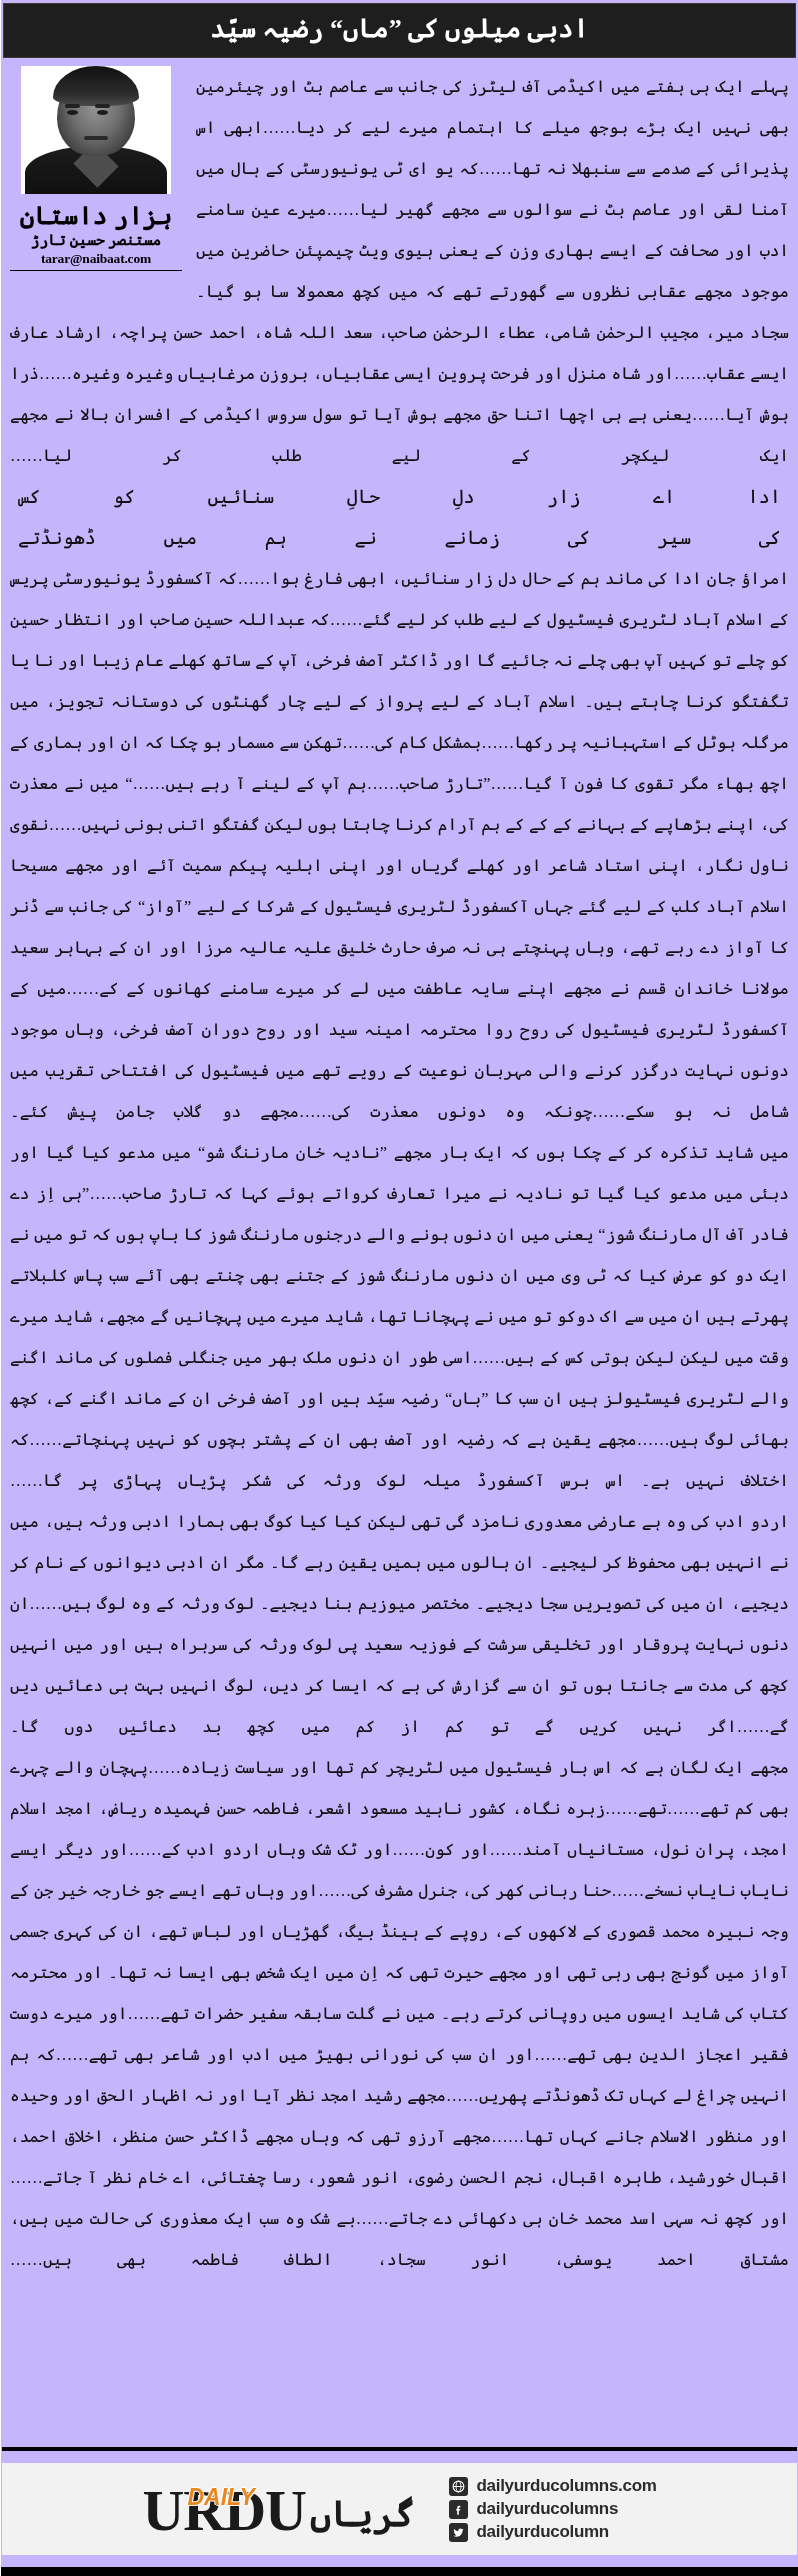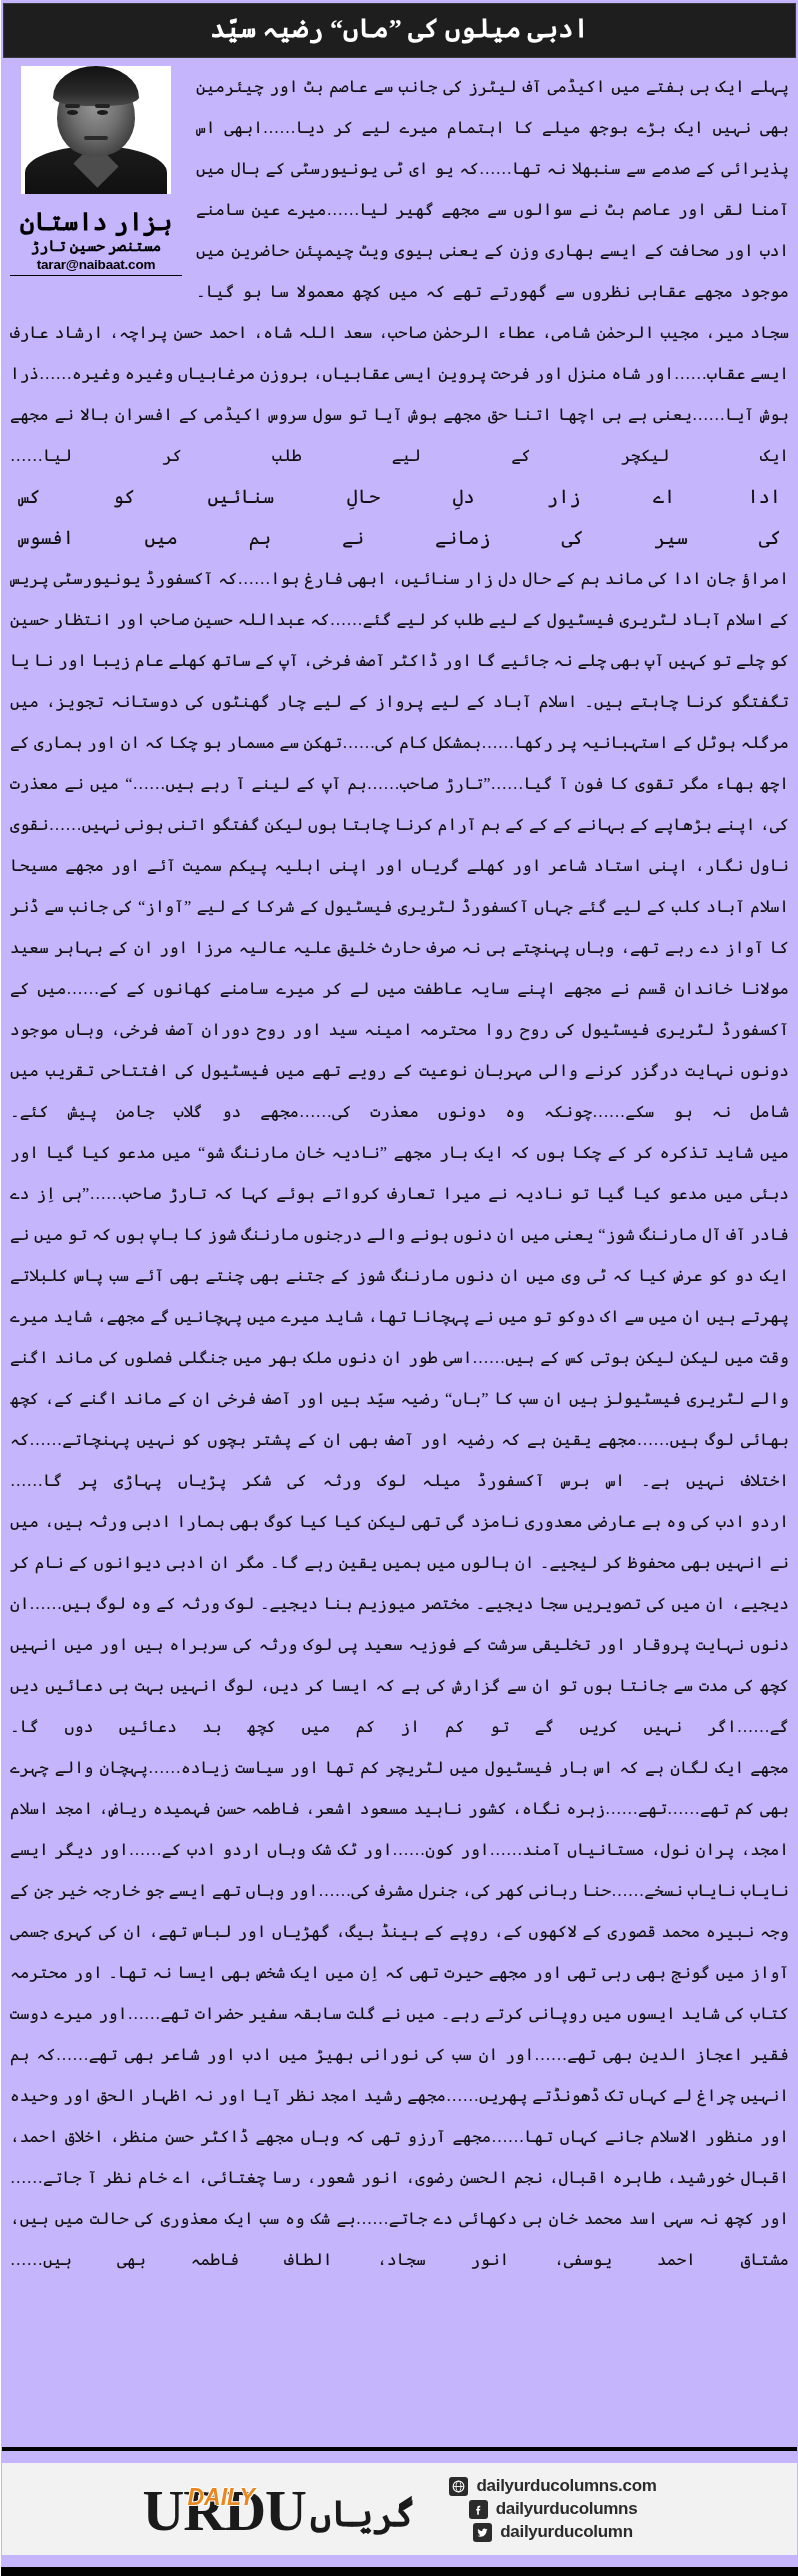--- a/index.html
+++ b/index.html
@@ -141,38 +141,38 @@
     width: 34px;
     height: 30px;
     transform: translateX(-50%) rotate(45deg);
     background: #4d4d4d;
   }
   .column-name {
     font-size: 25px;
     font-weight: 700;
     color: #000;
     line-height: 1.1;
-    margin-top: 14px;
+    margin-top: 8px;
     white-space: nowrap;
   }
   .author-name {
     font-size: 15px;
     font-weight: 600;
     color: #000;
     line-height: 1.2;
     margin-top: 1px;
     white-space: nowrap;
   }
   .author-email {
     font-size: 13.5px;
     font-weight: 700;
     color: #000;
     letter-spacing: -0.2px;
     direction: ltr;
-    font-family: Liberation Sans, sans-serif;
+    font-family: Liberation Serif, serif;
     margin-top: 2px;
     border-bottom: 1.5px solid #000;
     padding-bottom: 3px;
     white-space: nowrap;
   }
 
   .body-text p {
     margin: 0;
     text-align: justify;
     text-align-last: justify;
@@ -260,21 +260,20 @@
   .socials {
     direction: ltr;
     display: flex;
     flex-direction: column;
     gap: 3px;
   }
   .social-row {
     display: flex;
     align-items: center;
     gap: 8px;
-    justify-content: center;
   }
   .social-ico {
     width: 19px;
     height: 19px;
     border-radius: 3px;
     background: #2b2b2b;
     display: flex;
     align-items: center;
     justify-content: center;
     flex: 0 0 auto;
@@ -337,21 +336,21 @@
           <span>کس</span>
         </div>
         <div class="line">
           <span>کی</span>
           <span>سیر</span>
           <span>کی</span>
           <span>زمانے</span>
           <span>نے</span>
           <span>ہم</span>
           <span>میں</span>
-          <span>افسوس</span>
+          <span>ڈھونڈتے</span>
         </div>
       </div>
 
       <p>امراؤ جان ادا کی ماند ہم کے حال دل زار سنائیں، ابھی فارغ ہوا……کہ آکسفورڈ یونیورسٹی پریس کے اسلام آباد لٹریری فیسٹیول کے لیے طلب کر لیے گئے……کہ عبداللہ حسین صاحب اور انتظار حسین کو چلے تو کہیں آپ بھی چلے نہ جائیے گا اور ڈاکٹر آصف فرخی، آپ کے ساتھ کھلے عام زیبا اور نا یا تگفتگو کرنا چاہتے ہیں۔ اسلام آباد کے لیے پرواز کے لیے چار گھنٹوں کی دوستانہ تجویز، میں مرگلہ ہوٹل کے استہبانیہ پر رکھا……بمشکل کام کی……تھکن سے مسمار ہو چکا کہ ان اور ہماری کے اچھ بھاء مگر تقوی کا فون آ گیا……”تارڑ صاحب……ہم آپ کے لینے آ رہے ہیں……“ میں نے معذرت کی، اپنے بڑھاپے کے بہانے کے کے کے ہم آرام کرنا چاہتا ہوں لیکن گفتگو اتنی ہونی نہیں……نقوی ناول نگار، اپنی استاد شاعر اور کھلے گریاں اور اپنی اہلیہ پیکم سمیت آئے اور مجھے مسیحا اسلام آباد کلب کے لیے گئے جہاں آکسفورڈ لٹریری فیسٹیول کے شرکا کے لیے ”آواز“ کی جانب سے ڈنر کا آواز دے رہے تھے، وہاں پہنچتے ہی نہ صرف حارث خلیق علیہ عالیہ مرزا اور ان کے بہاہر سعید مولانا خاندان قسم نے مجھے اپنے سایہ عاطفت میں لے کر میرے سامنے کھانوں کے کے……میں کے آکسفورڈ لٹریری فیسٹیول کی روح روا محترمہ امینہ سید اور روح دوران آصف فرخی، وہاں موجود دونوں نہایت درگزر کرنے والی مہربان نوعیت کے رویے تھے میں فیسٹیول کی افتتاحی تقریب میں شامل نہ ہو سکے……چونکہ وہ دونوں معذرت کی……مجھے دو گلاب جامن پیش کئے۔</p>
       <p>میں شاید تذکرہ کر کے چکا ہوں کہ ایک بار مجھے ”نادیہ خان مارننگ شو“ میں مدعو کیا گیا اور دبئی میں مدعو کیا گیا تو نادیہ نے میرا تعارف کرواتے ہوئے کہا کہ تارڑ صاحب……”ہی اِز دے فادر آف آل مارننگ شوز“ یعنی میں ان دنوں ہونے والے درجنوں مارننگ شوز کا باپ ہوں کہ تو میں نے ایک دو کو عرض کیا کہ ٹی وی میں ان دنوں مارننگ شوز کے جتنے بھی چنتے بھی آئے سب پاس کلبلاتے پھرتے ہیں ان میں سے اک دوکو تو میں نے پہچانا تھا، شاید میرے میں پہچانیں گے مجھے، شاید میرے وقت میں لیکن لیکن ہوتی کس کے ہیں……اسی طور ان دنوں ملک بھر میں جنگلی فصلوں کی ماند اگنے والے لٹریری فیسٹیولز ہیں ان سب کا ”باں“ رضیہ سیّد ہیں اور آصف فرخی ان کے ماند اگنے کے، کچھ بھائی لوگ ہیں……مجھے یقین ہے کہ رضیہ اور آصف بھی ان کے پشتر بچوں کو نہیں پہنچاتے……کہ اختلاف نہیں ہے۔ اس برس آکسفورڈ میلہ لوک ورثہ کی شکر پڑیاں پہاڑی پر گا……</p>
       <p>اردو ادب کی وہ ہے عارضی معدوری نامزد گی تھی لیکن کیا کیا کوگ بھی ہمارا ادبی ورثہ ہیں، میں نے انہیں بھی محفوظ کر لیجیے۔ ان ہالوں میں ہمیں یقین رہے گا۔ مگر ان ادبی دیوانوں کے نام کر دیجیے، ان میں کی تصویریں سجا دیجیے۔ مختصر میوزیم بنا دیجیے۔ لوک ورثہ کے وہ لوگ ہیں……ان دنوں نہایت پروقار اور تخلیقی سرشت کے فوزیہ سعید پی لوک ورثہ کی سربراہ ہیں اور میں انہیں کچھ کی مدت سے جانتا ہوں تو ان سے گزارش کی ہے کہ ایسا کر دیں، لوگ انہیں بہت ہی دعائیں دیں گے……اگر نہیں کریں گے تو کم از کم میں کچھ بد دعائیں دوں گا۔</p>
       <p>مجھے ایک لگان ہے کہ اس بار فیسٹیول میں لٹریچر کم تھا اور سیاست زیادہ……پہچان والے چہرے بھی کم تھے……تھے……زہرہ نگاہ، کشور ناہید مسعود اشعر، فاطمہ حسن فہمیدہ ریاض، امجد اسلام امجد، پران نول، مستانیاں آمند……اور کون……اور ٹک شک وہاں اردو ادب کے……اور دیگر ایسے نایاب نایاب نسخے……حنا ربانی کھر کی، جنرل مشرف کی……اور وہاں تھے ایسے جو خارجہ خیر جن کے وجہ نبیرہ محمد قصوری کے لاکھوں کے، روپے کے ہینڈ بیگ، گھڑیاں اور لباس تھے، ان کی کہری جسمی آواز میں گونج بھی رہی تھی اور مجھے حیرت تھی کہ اِن میں ایک شخص بھی ایسا نہ تھا۔ اور محترمہ کتاب کی شاید ایسوں میں روپانی کرتے رہے۔ میں نے گلت سابقہ سفیر حضرات تھے……اور میرے دوست فقیر اعجاز الدین بھی تھے……اور ان سب کی نورانی بھیڑ میں ادب اور شاعر بھی تھے……کہ ہم انہیں چراغ لے کہاں تک ڈھونڈتے پھریں……مجھے رشید امجد نظر آیا اور نہ اظہار الحق اور وحیدہ اور منظور الاسلام جانے کہاں تھا……مجھے آرزو تھی کہ وہاں مجھے ڈاکٹر حسن منظر، اخلاق احمد، اقبال خورشید، طاہرہ اقبال، نجم الحسن رضوی، انور شعور، رسا چغتائی، اے خام نظر آ جاتے……اور کچھ نہ سہی اسد محمد خان ہی دکھائی دے جاتے……بے شک وہ سب ایک معذوری کی حالت میں ہیں، مشتاق احمد یوسفی، انور سجاد، الطاف فاطمہ بھی ہیں……</p>
 
     </div>
   </div>

